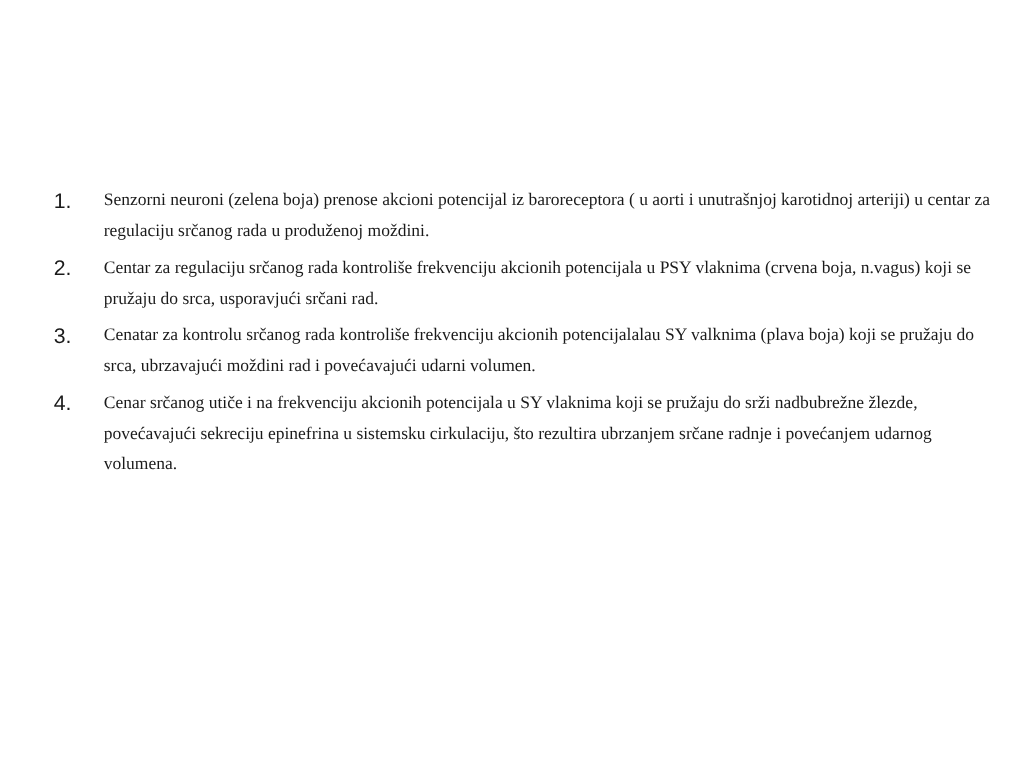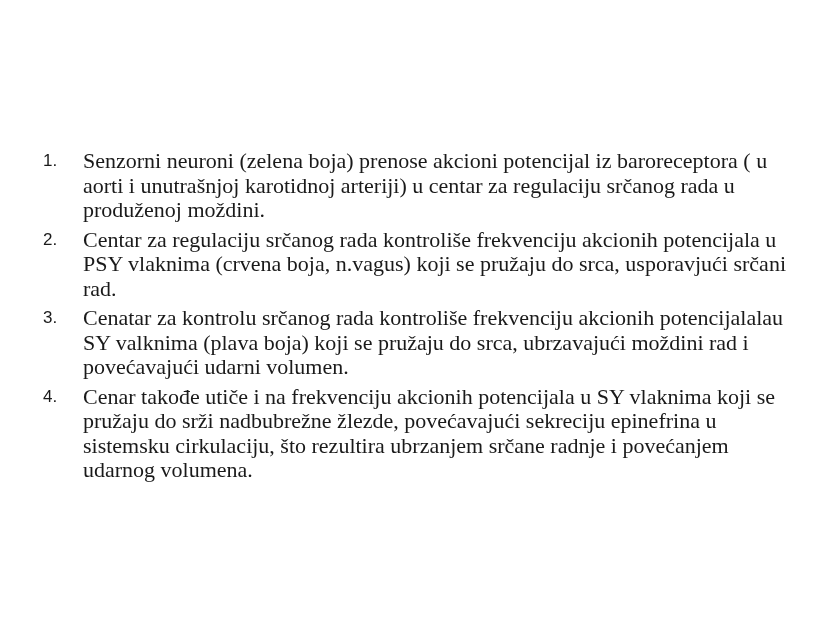--- a/index.html
+++ b/index.html
@@ -40,21 +40,21 @@
       flex: 0 0 40px;
       font-family: "Liberation Sans", sans-serif;
       font-size: 17px;
       line-height: 24px;
       color: #1a1a1a;
       padding-left: 3px;
     }
     .text {
       flex: 1 1 auto;
       font-family: "Liberation Serif", serif;
-      font-size: 22px;
+      font-size: 14px;
       line-height: 24.5px;
       color: #1a1a1a;
     }
   </style>
 </head>
 <body>
 
 <div class="slide">
   <ol class="list">
     <li class="item">
@@ -64,16 +64,16 @@
     <li class="item">
       <span class="num">2.</span>
       <span class="text">Centar za regulaciju srčanog rada kontroliše frekvenciju akcionih potencijala u PSY vlaknima (crvena boja, n.vagus) koji se pružaju do srca, usporavjući srčani rad.</span>
     </li>
     <li class="item">
       <span class="num">3.</span>
       <span class="text">Cenatar za kontrolu srčanog rada kontroliše frekvenciju akcionih potencijalalau SY valknima (plava boja) koji se pružaju do srca, ubrzavajući moždini rad i povećavajući udarni volumen.</span>
     </li>
     <li class="item">
       <span class="num">4.</span>
-      <span class="text">Cenar takođe utiče i na frekvenciju akcionih potencijala u SY vlaknima koji se pružaju do srži nadbubrežne žlezde, povećavajući sekreciju epinefrina u sistemsku cirkulaciju, što rezultira ubrzanjem srčane radnje i povećanjem udarnog volumena.</span>
+      <span class="text">Cenar srčanog utiče i na frekvenciju akcionih potencijala u SY vlaknima koji se pružaju do srži nadbubrežne žlezde, povećavajući sekreciju epinefrina u sistemsku cirkulaciju, što rezultira ubrzanjem srčane radnje i povećanjem udarnog volumena.</span>
     </li>
   </ol>
 </div>
 
 </body></html>

